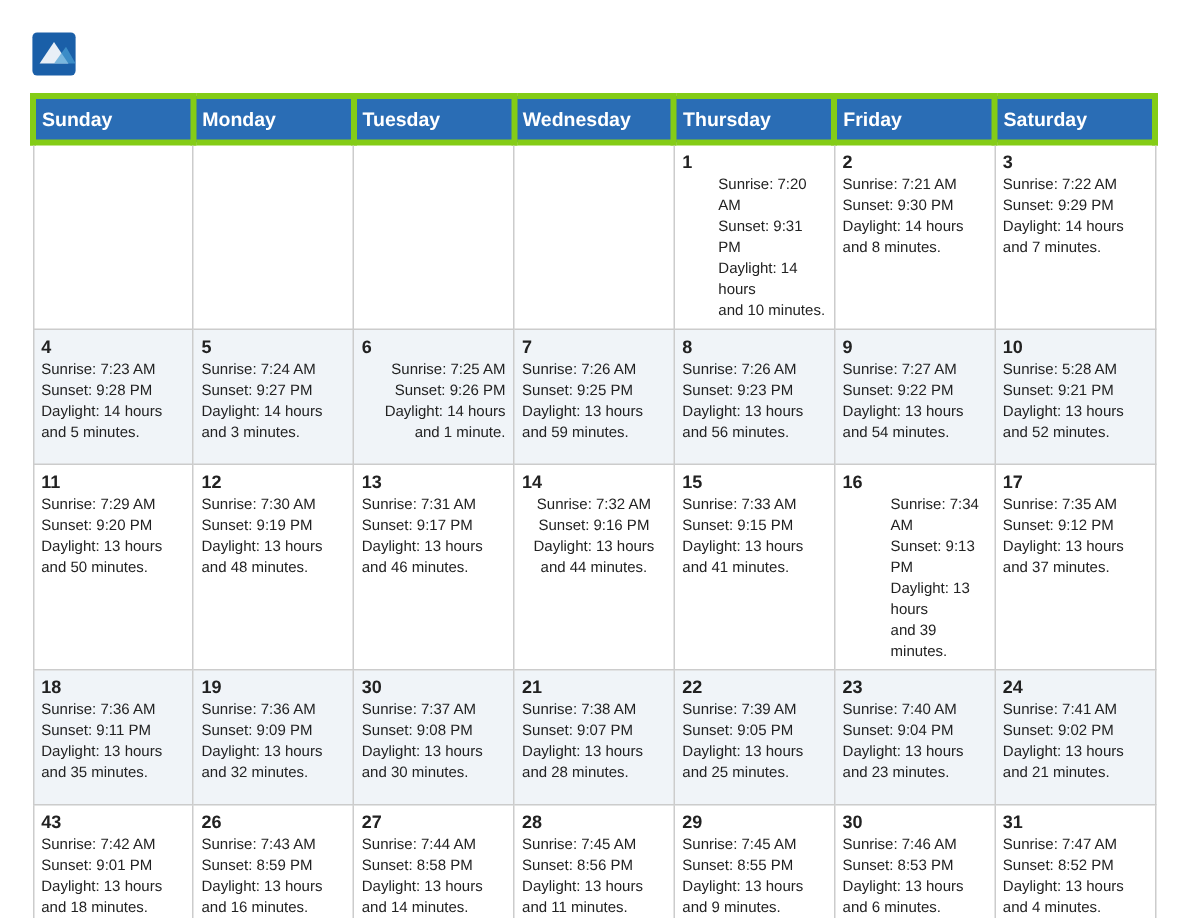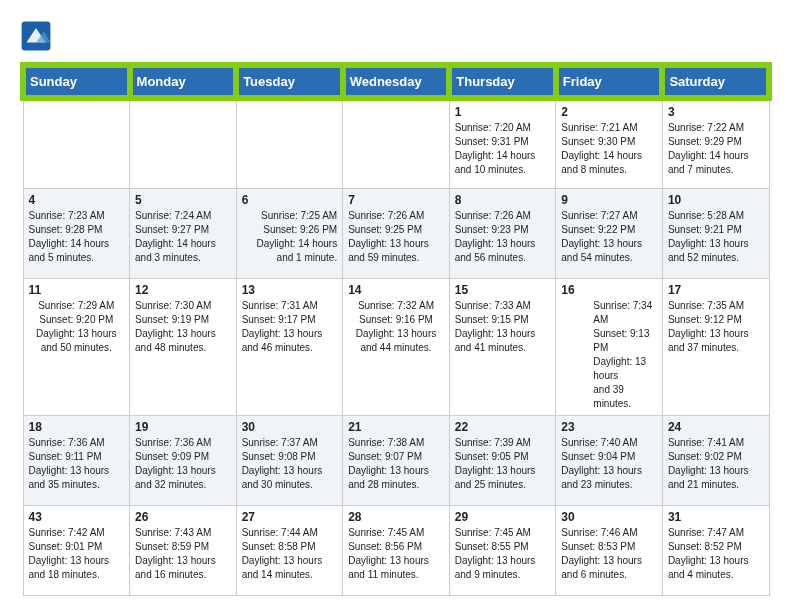--- a/index.html
+++ b/index.html
@@ -51,21 +51,21 @@
       border-collapse: collapse;
       table-layout: fixed;
     }
     thead tr th {
       background-color: #2a6db5;
       color: #fff;
       font-size: 13px;
       font-weight: bold;
       padding: 6px 4px;
       text-align: left;
-      border: 6px solid #84cc16;
+      border: 4px solid #84cc16;
     }
     tbody tr td {
       vertical-align: top;
       border: 1px solid #ccc;
       padding: 4px 5px;
       font-size: 10.5px;
       color: #222;
       height: 90px;
       background: #fff;
     }
@@ -121,21 +121,21 @@
       </tr>
   </thead>
   <tbody id="calendar-body">
   <tr>
         <td class="empty-cell"></td>
         <td class="empty-cell"></td>
         <td class="empty-cell"></td>
         <td class="empty-cell"></td>
         <td>
           <span class="day-num">1</span>
-          <div class="day-info" style="white-space: pre-line;">Sunrise: 7:20 AM
+          <div class="day-info" style="white-space: pre-line; margin-left: 24px;">Sunrise: 7:20 AM
 Sunset: 9:31 PM
 Daylight: 14 hours
 and 10 minutes.</div>
         </td>
         <td>
           <span class="day-num">2</span>
           <div class="day-info" style="white-space: pre-line;">Sunrise: 7:21 AM
 Sunset: 9:30 PM
 Daylight: 14 hours
 and 8 minutes.</div>
@@ -195,21 +195,21 @@
           <span class="day-num">10</span>
           <div class="day-info" style="white-space: pre-line;">Sunrise: 5:28 AM
 Sunset: 9:21 PM
 Daylight: 13 hours
 and 52 minutes.</div>
         </td>
       </tr>
       <tr>
         <td>
           <span class="day-num">11</span>
-          <div class="day-info" style="white-space: pre-line; text-align: center;">Sunrise: 7:29 AM
+          <div class="day-info" style="white-space: pre-line;">Sunrise: 7:29 AM
 Sunset: 9:20 PM
 Daylight: 13 hours
 and 50 minutes.</div>
         </td>
         <td>
           <span class="day-num">12</span>
           <div class="day-info" style="white-space: pre-line;">Sunrise: 7:30 AM
 Sunset: 9:19 PM
 Daylight: 13 hours
 and 48 minutes.</div>

